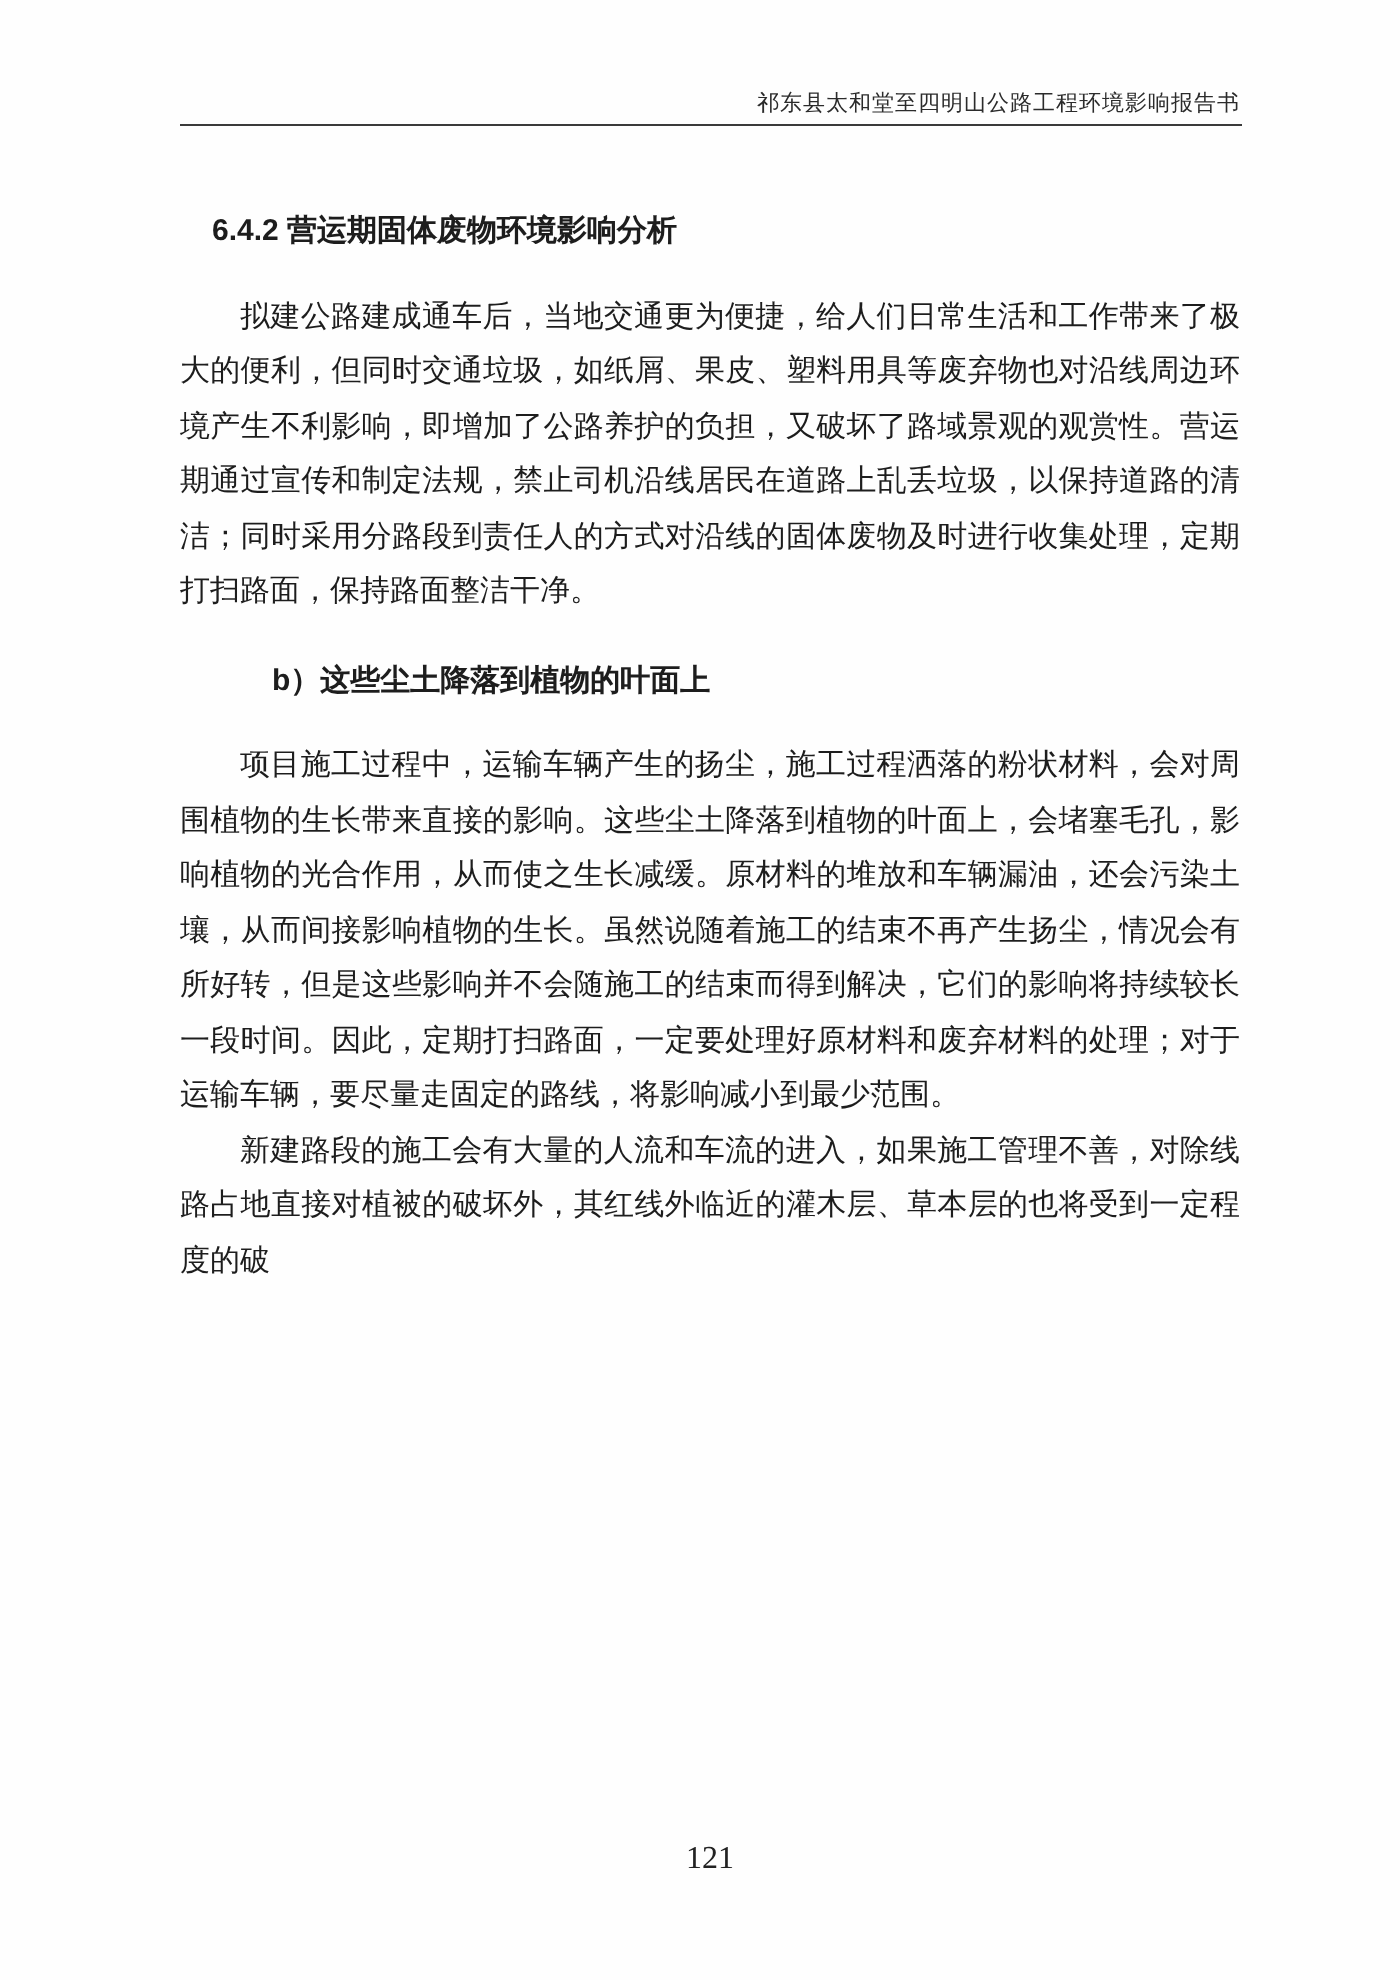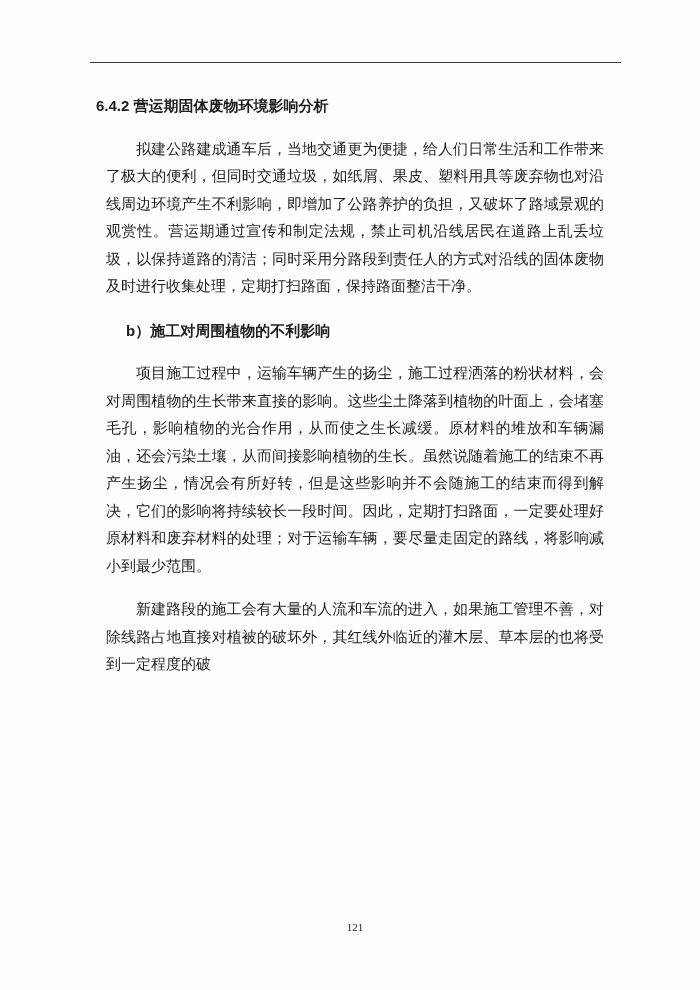--- a/index.html
+++ b/index.html
@@ -39,66 +39,67 @@
     position: absolute;
     top: 86px;
     left: 90px;
     width: 530px;
     font-size: 15px;
     line-height: 27.5px;
     text-align: justify;
     text-justify: inter-ideograph;
   }
   .doc-body p {
-    margin: 16px;
+    margin: 0;
     text-indent: 2em;
     font-family: Liberation Serif, serif;
   }
   .hd {
-    margin: 6px;
+    margin: 16px;
     font-family: "Liberation Sans", "DejaVu Sans", sans-serif;
     font-weight: 700;
     font-size: 15px;
     line-height: 27.5px;
     text-align: left;
   }
   .hd.sub {
     text-indent: 2em;
   }
   .page-number {
     position: absolute;
     top: 921px;
     left: 90px;
     width: 530px;
     text-align: center;
-    font-size: 11px;
+    font-size: 16px;
     color: #222222;
   }
 </style>
 </head>
 <body>
 
 <div class="page">
 
+  <div class="running-title">祁东县太和堂至四明山公路工程环境影响报告书</div>
 
   <div class="header-rule"></div>
 
   <main class="doc-body">
 
     <h3 class="hd">6.4.2 营运期固体废物环境影响分析</h3>
 
     <p>拟建公路建成通车后，当地交通更为便捷，给人们日常生活和工作带来了极大的便利，但同时交通垃圾，如纸屑、果皮、塑料用具等废弃物也对沿线周边环境产生不利影响，即增加了公路养护的负担，又破坏了路域景观的观赏性。营运期通过宣传和制定法规，禁止司机沿线居民在道路上乱丢垃圾，以保持道路的清洁；同时采用分路段到责任人的方式对沿线的固体废物及时进行收集处理，定期打扫路面，保持路面整洁干净。</p>
 
 
 
 
 
 
 
-    <h5 class="hd sub">b）施工对周围植物的不利影响</h5>
+    <h5 class="hd sub">b）这些尘土降落到植物的叶面上</h5>
 
     <p>项目施工过程中，运输车辆产生的扬尘，施工过程洒落的粉状材料，会对周围植物的生长带来直接的影响。这些尘土降落到植物的叶面上，会堵塞毛孔，影响植物的光合作用，从而使之生长减缓。原材料的堆放和车辆漏油，还会污染土壤，从而间接影响植物的生长。虽然说随着施工的结束不再产生扬尘，情况会有所好转，但是这些影响并不会随施工的结束而得到解决，它们的影响将持续较长一段时间。因此，定期打扫路面，一定要处理好原材料和废弃材料的处理；对于运输车辆，要尽量走固定的路线，将影响减小到最少范围。</p>
 
     <p>新建路段的施工会有大量的人流和车流的进入，如果施工管理不善，对除线路占地直接对植被的破坏外，其红线外临近的灌木层、草本层的也将受到一定程度的破</p>
 
   </main>
 
   <div class="page-number">121</div>
 
 </div>

